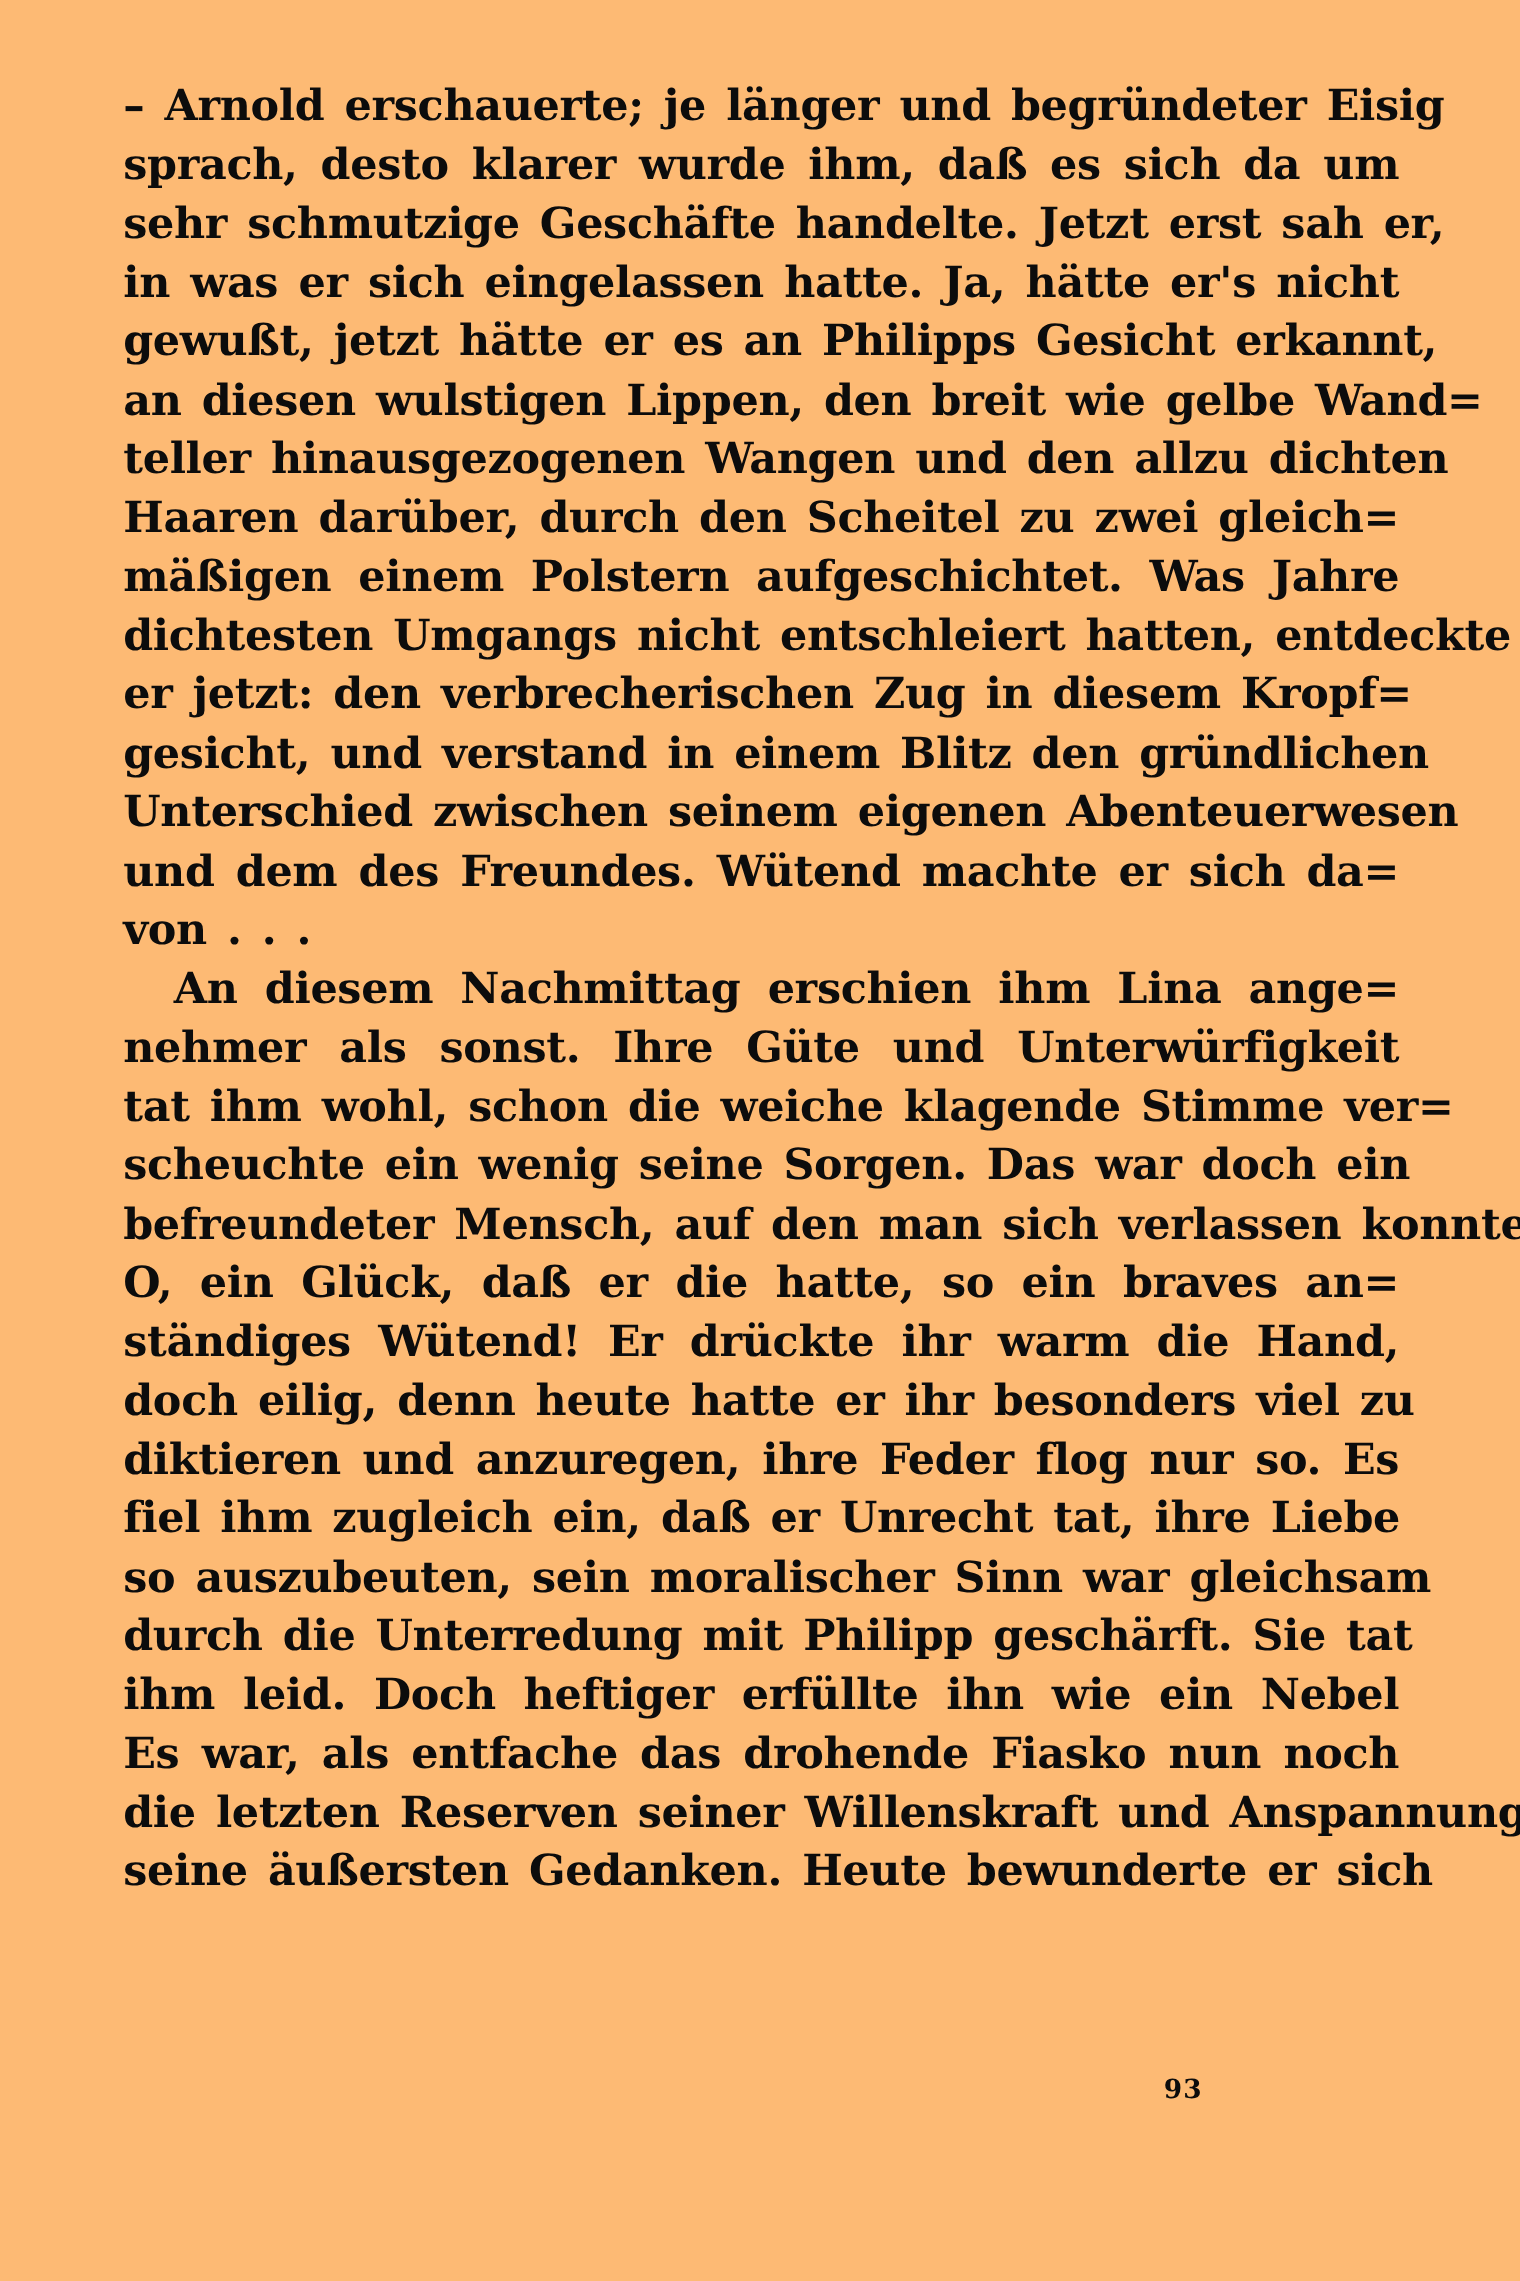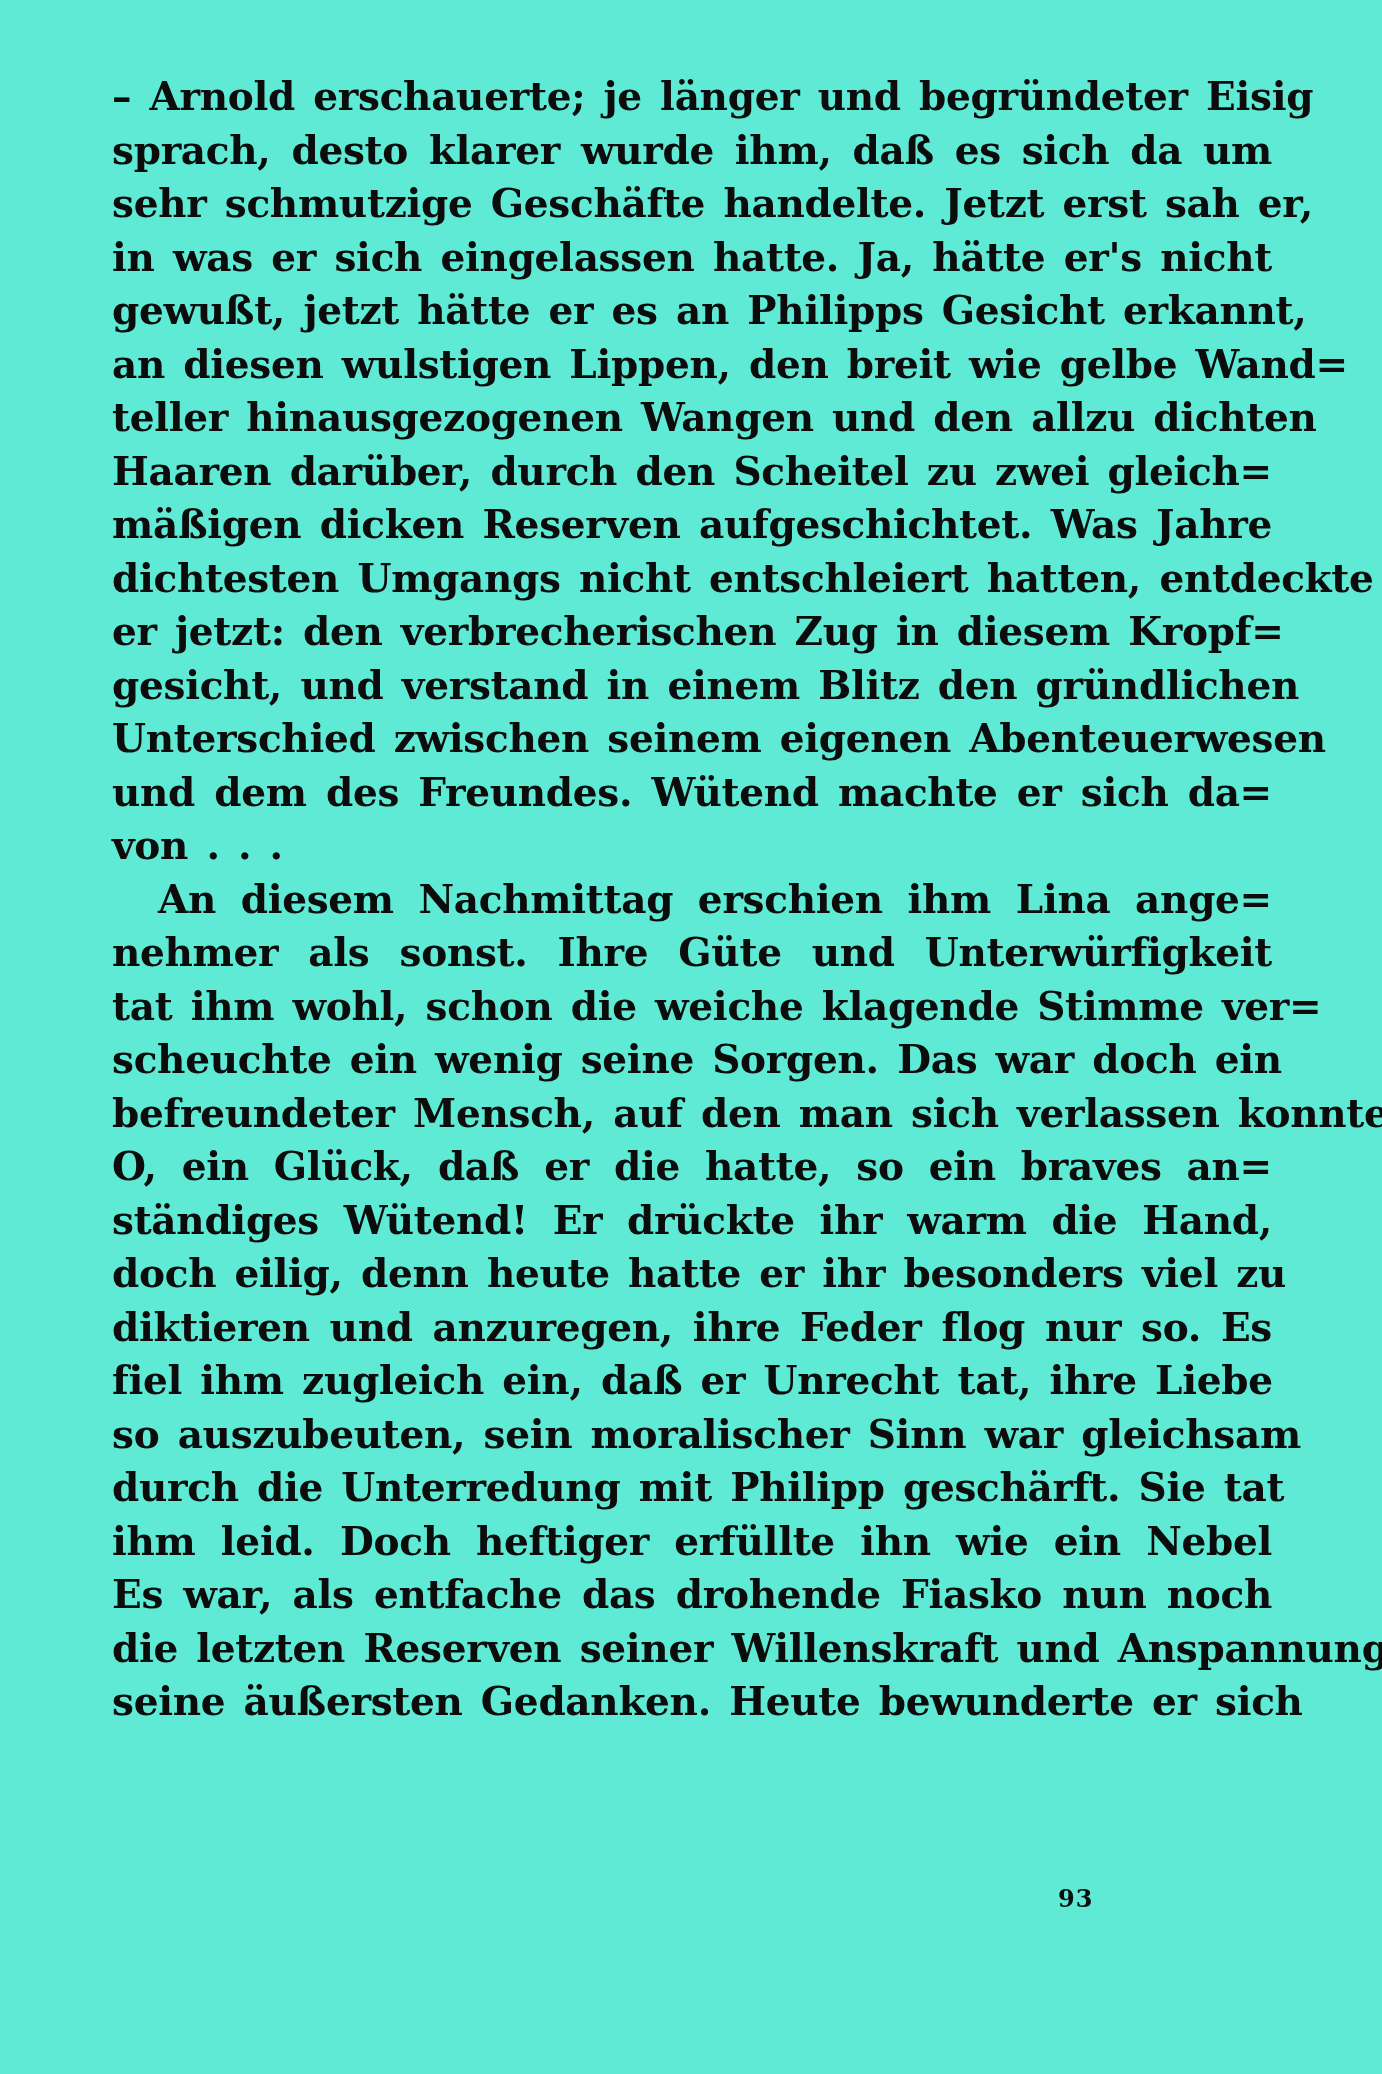--- a/index.html
+++ b/index.html
@@ -44,31 +44,31 @@
     left: 1058px;
     top: 1884px;
     font-size: 24px;
     font-weight: 600;
     letter-spacing: 1px;
   }
 </style>
 </head>
 <body>
 
-<div class="page" style="background: #5eead4; color: rgb(12, 12, 12);">
+<div class="page" style="background: #fdba74; color: rgb(12, 12, 12);">
   <div class="text-block" id="text-block">
       <div class="line">– Arnold erschauerte; je länger und begründeter Eisig</div>
       <div class="line">sprach, desto klarer wurde ihm, daß es sich da um</div>
       <div class="line">sehr schmutzige Geschäfte handelte.  Jetzt erst sah er,</div>
       <div class="line">in was er sich eingelassen hatte.  Ja, hätte er's nicht</div>
       <div class="line">gewußt, jetzt hätte er es an Philipps Gesicht erkannt,</div>
       <div class="line">an diesen wulstigen Lippen, den breit wie gelbe Wand=</div>
       <div class="line">teller hinausgezogenen Wangen und den allzu dichten</div>
       <div class="line">Haaren darüber, durch den Scheitel zu zwei gleich=</div>
-      <div class="line">mäßigen dicken Reserven aufgeschichtet.  Was Jahre</div>
+      <div class="line">mäßigen einem Polstern aufgeschichtet.  Was Jahre</div>
       <div class="line">dichtesten Umgangs nicht entschleiert hatten, entdeckte</div>
       <div class="line">er jetzt: den verbrecherischen Zug in diesem Kropf=</div>
       <div class="line">gesicht, und verstand in einem Blitz den gründlichen</div>
       <div class="line">Unterschied zwischen seinem eigenen Abenteuerwesen</div>
       <div class="line">und dem des Freundes.  Wütend machte er sich da=</div>
       <div class="line last">von . . .</div>
       <div class="line indent">An diesem Nachmittag erschien ihm Lina ange=</div>
       <div class="line">nehmer als sonst.  Ihre Güte und Unterwürfigkeit</div>
       <div class="line">tat ihm wohl, schon die weiche klagende Stimme ver=</div>
       <div class="line">scheuchte ein wenig seine Sorgen.  Das war doch ein</div>

